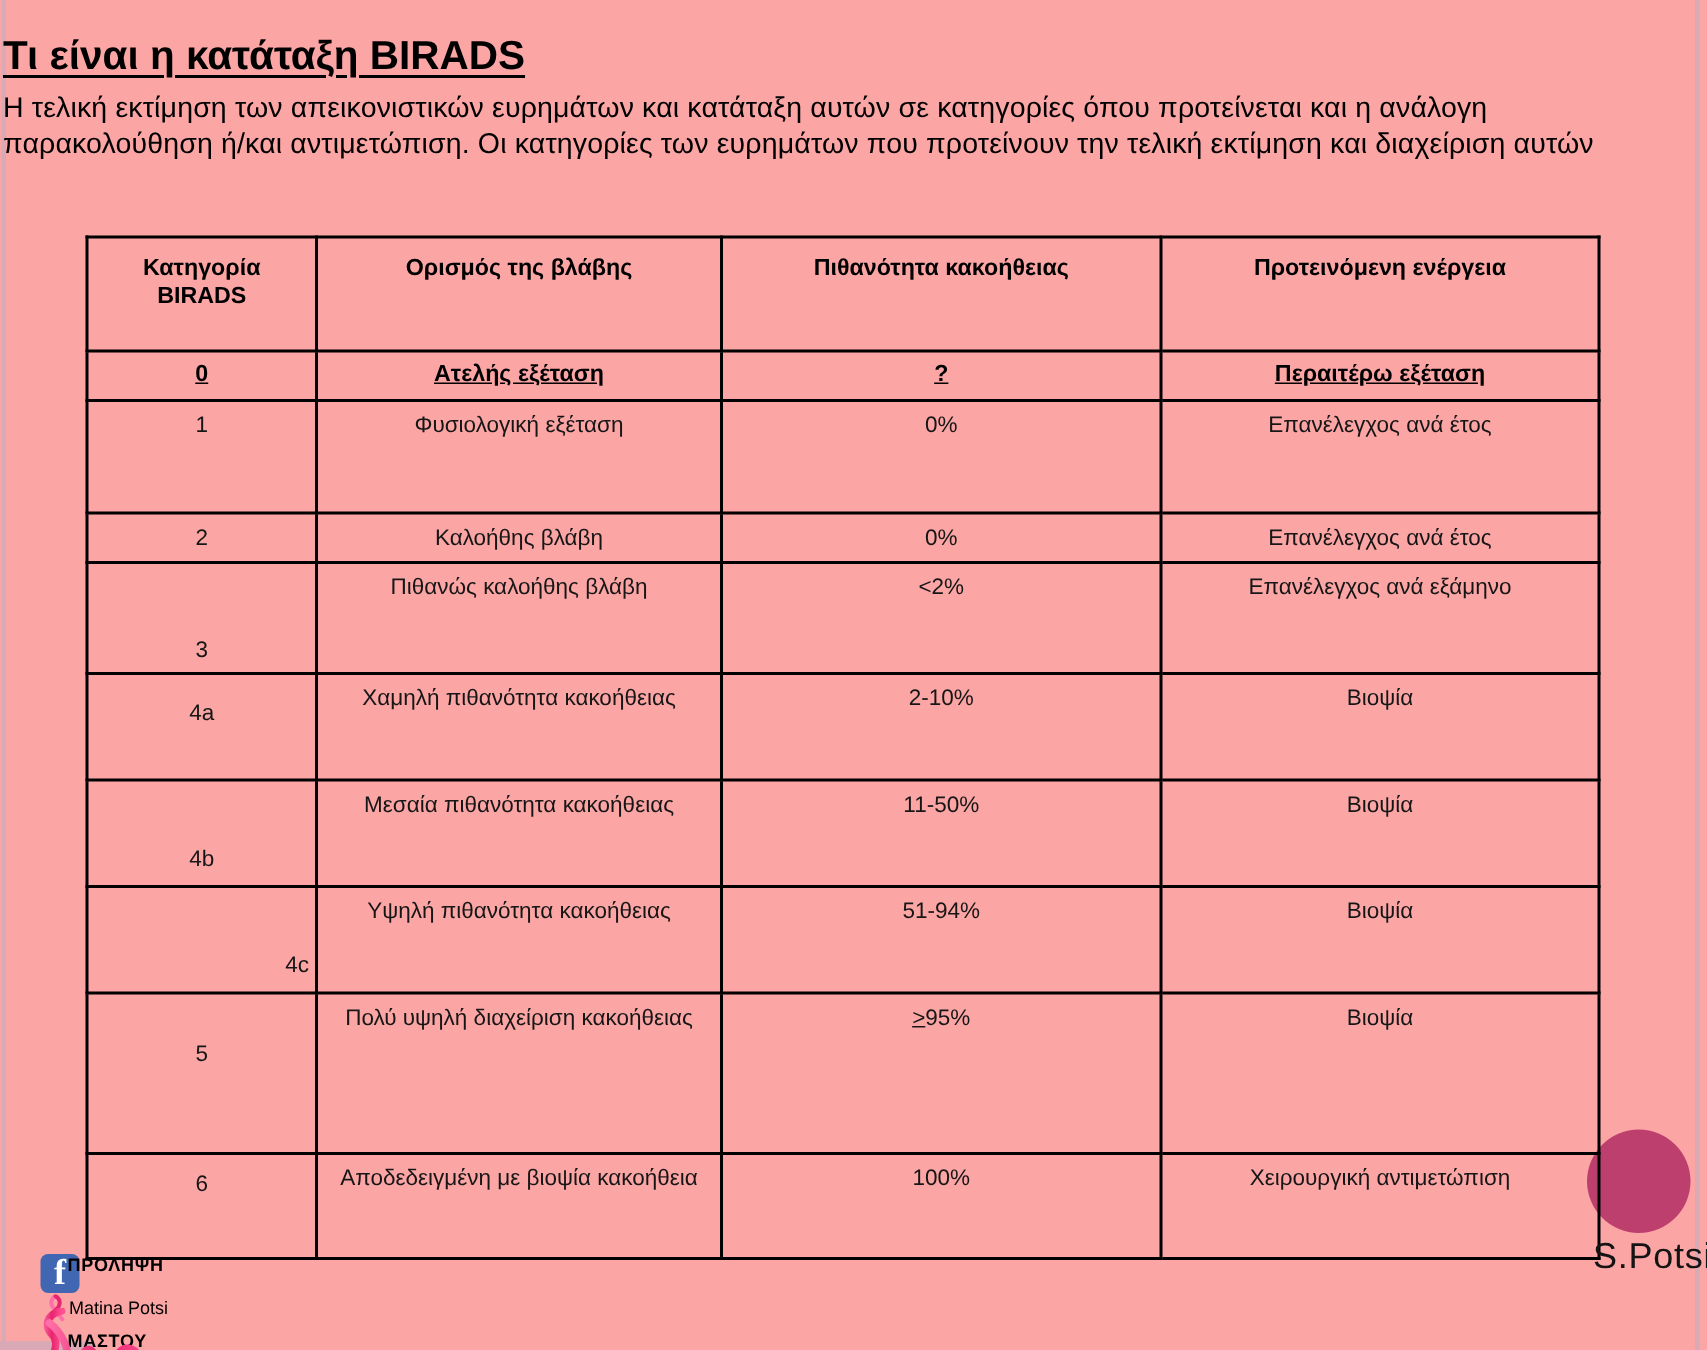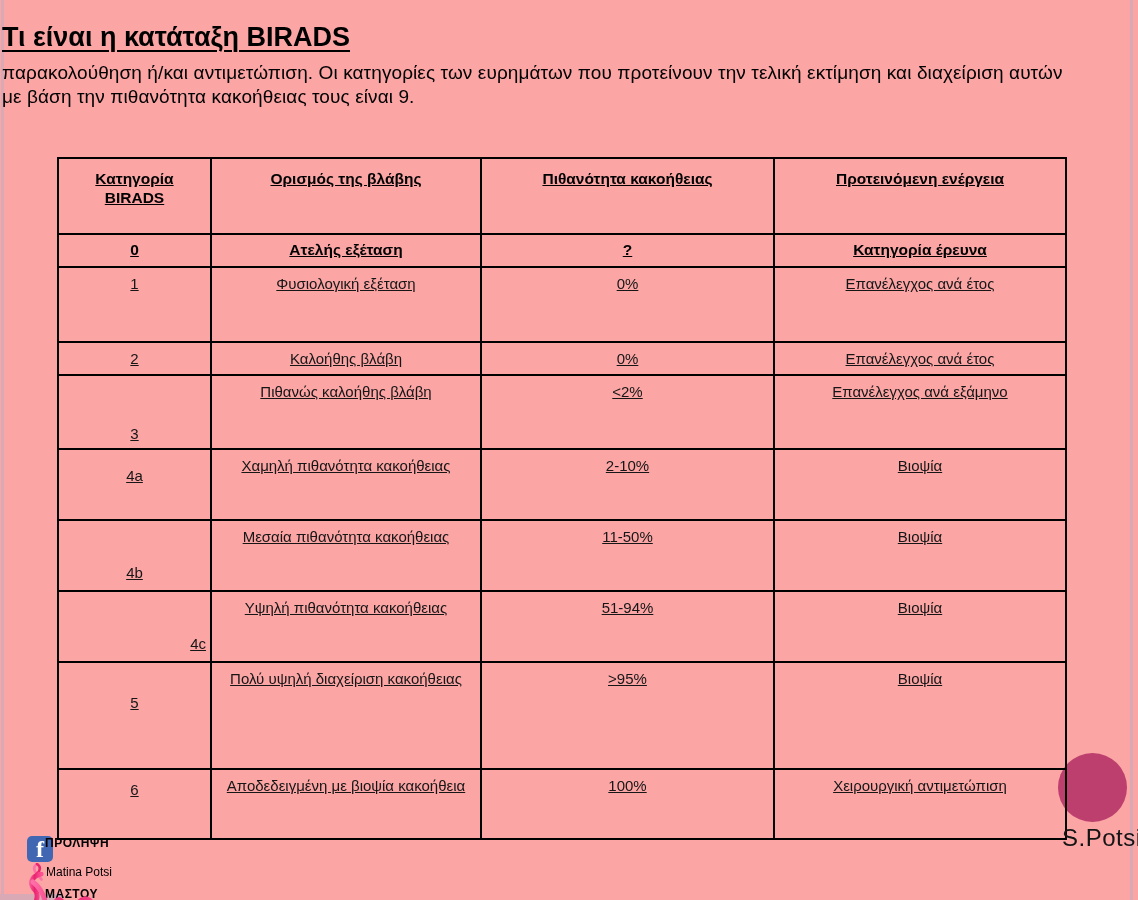--- a/index.html
+++ b/index.html
@@ -25,21 +25,21 @@
     position:absolute; left:2px; top:61px; width:1126px;
     font-size:19px; line-height:23.5px; letter-spacing:0.1px;
   }
   .intro div { white-space:nowrap; }
 
   
   table.birads {
     position:absolute; left:57px; top:157px; width:1008px;
     border-collapse:collapse; table-layout:fixed; background:transparent; z-index:1;
   }
-  table.birads th, table.birads td { border:2px solid #000; background:transparent;text-decoration:underline; }
+  table.birads th, table.birads td { border:2px solid #000; background:transparent; }
   table.birads col.c1 { width:153px; }
   table.birads col.c2 { width:270px; }
   table.birads col.c3 { width:293px; }
   table.birads col.c4 { width:292px; }
   thead tr { height:76px; }
   th {
     font-size:15.5px; font-weight:bold; text-align:center;
     vertical-align:top; padding:10px 6px 0 6px; line-height:19px;
   }
   td {
@@ -108,22 +108,22 @@
 
   <div class="pink-line left" style="background: rgb(217, 169, 182);"></div>
   <div class="pink-line right" style="background: rgb(217, 169, 182);"></div>
   <div class="pink-strip" style="background: rgb(217, 169, 182);"></div>
 
   <div class="accent-circle" style="background: rgb(189, 63, 110);"></div>
 
   <h1 class="page-title">Τι είναι η κατάταξη BIRADS</h1>
 
   <div class="intro">
+    <div>Η τελική εκτίμηση των απεικονιστικών ευρημάτων και κατάταξη αυτών σε κατηγορίες όπου προτείνεται και η ανάλογη</div>
     <div>παρακολούθηση ή/και αντιμετώπιση. Οι κατηγορίες των ευρημάτων  που προτείνουν την τελική εκτίμηση και διαχείριση αυτών</div>
-    <div>με βάση την πιθανότητα κακοήθειας τους είναι 9.</div>
   </div>
 
   <table class="birads">
     <colgroup>
         <col class="c1">
         <col class="c2">
         <col class="c3">
         <col class="c4">
       </colgroup>
     <thead>
@@ -134,21 +134,21 @@
         <th>Προτεινόμενη ενέργεια</th>
       </tr>
     </thead>
     <tbody id="table-body">
         <tr class="emphasis">
           <td>0</td>
           <td>
             <div class="def-inner">Ατελής εξέταση</div>
           </td>
           <td>?</td>
-          <td>Κατηγορία έρευνα</td>
+          <td>Περαιτέρω εξέταση</td>
         </tr>
         <tr>
           <td>1</td>
           <td>
             <div class="def-inner">Φυσιολογική εξέταση</div>
           </td>
           <td>0%</td>
           <td>Επανέλεγχος ανά έτος</td>
         </tr>
         <tr>

